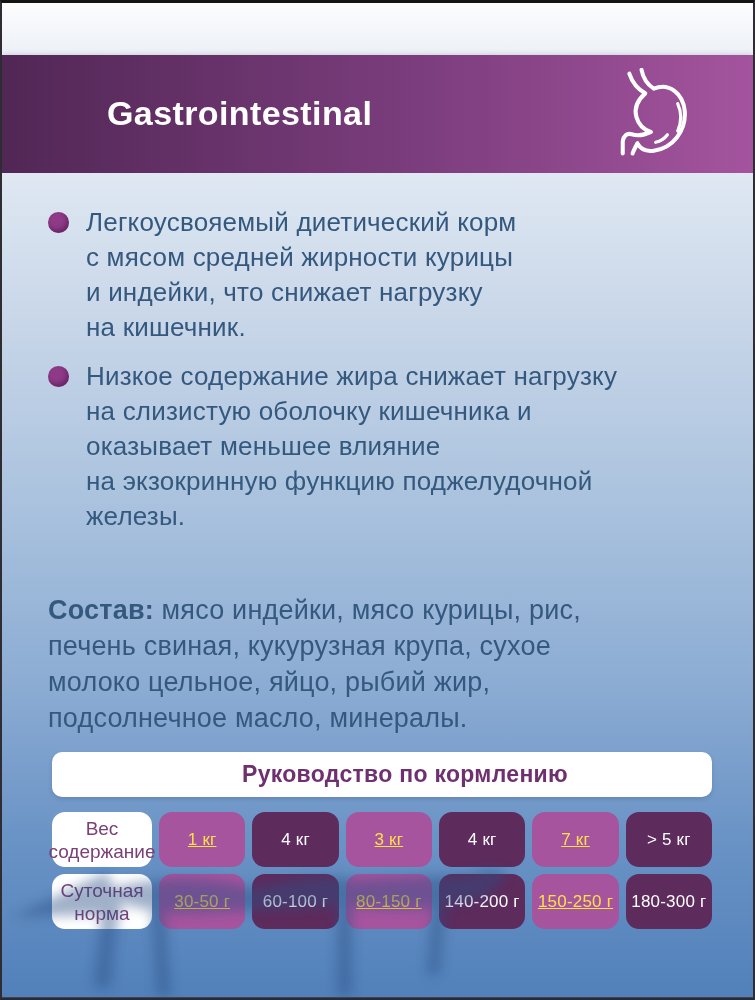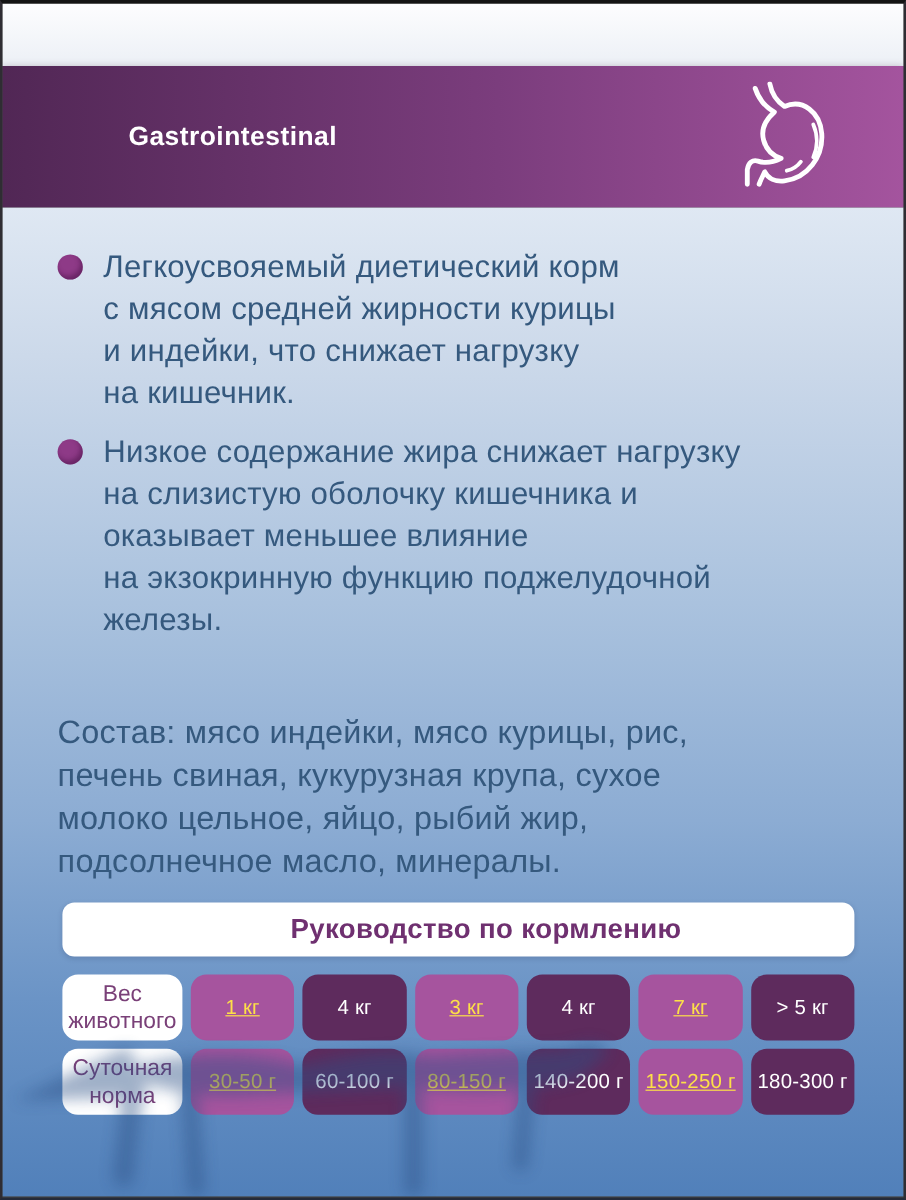--- a/index.html
+++ b/index.html
@@ -13,21 +13,21 @@
     font-family:"Liberation Sans","DejaVu Sans",sans-serif;
   }
   .top-strip { height:52px; background:linear-gradient(180deg,#fdfdfe 0%,#ecf0f6 100%); }
   .header-band {
     height:118px;
     background:linear-gradient(90deg,var(--header-grad-start,#512755) 0%,#7b3d7d 55%,var(--header-grad-end,#a4549e) 100%);
     display:flex; flex-direction:column; justify-content:center;
     padding-left:105px; box-sizing:border-box; position:relative;
     box-shadow:0 2px 7px rgba(40,20,50,.35);
   }
-  .page-title { color:#ffffff; font-size:22px; font-weight:bold; letter-spacing:.4px; line-height:1.05; }
+  .page-title { color:#ffffff; font-size:34px; font-weight:bold; letter-spacing:.4px; line-height:1.05; }
   .page-subtitle { color:#f1e8f3; font-size:25px; font-weight:400; margin-top:8px; letter-spacing:.3px; }
   .stomach-wrap { position:absolute; right:54px; top:13px; width:98px; height:94px; }
   .content {
     position:relative; height:824px; box-sizing:border-box;
     background:linear-gradient(180deg,#dfe8f3 0%,#ccd9ea 15%,#aac2de 40%,#8cacd3 62%,#6b94c6 80%,#5180ba 100%);
   }
   .bullet-list { padding:32px 38px 0 46px; }
   .bullet-item { display:flex; align-items:flex-start; margin-bottom:14px; }
   .bullet-dot {
     flex:none; width:21px; height:21px; border-radius:50%;
@@ -35,21 +35,21 @@
     box-shadow:inset -2px -3px 4px rgba(60,10,60,.45);
   }
   .bullet-text {
     margin-left:17px; font-size:26px; line-height:35px;
     color:var(--body-text,#35597e); white-space:pre-line; letter-spacing:.2px;
   }
   .composition-paragraph {
     margin:22px 38px 0 46px; font-size:27px; line-height:36px;
     color:var(--body-text,#35597e); white-space:pre-line; letter-spacing:.2px;
   }
-  .composition-label { font-weight:normal; }
+  .composition-label { font-weight:bold; }
   .guide-title-bar {
     margin:16px 0 0 50px; width:660px; height:45px; box-sizing:border-box;
     background:#ffffff; border-radius:10px;
     display:flex; align-items:center; justify-content:center;
     box-shadow:0 2px 4px rgba(40,50,90,.18);
     padding-left:46px;
   }
   .guide-title { color:var(--guide-title-text,#6f3070); font-size:23px; font-weight:bold; letter-spacing:.3px; }
   .guide-table {
     margin:15px 0 0 50px; width:660px;
@@ -110,21 +110,21 @@
 молоко цельное, яйцо, рыбий жир,
 подсолнечное масло, минералы.</span>
     </div>
 
     <div class="guide-title-bar">
       <span class="guide-title">Руководство по кормлению</span>
     </div>
 
     <div class="guide-table">
       <div class="cell white">Вес
-животного</div>
+содержание</div>
       <div class="cell light">1 кг</div>
       <div class="cell dark">4 кг</div>
       <div class="cell light">3 кг</div>
       <div class="cell dark">4 кг</div>
       <div class="cell light">7 кг</div>
       <div class="cell dark">&gt; 5 кг</div>
 
       <div class="cell white">Суточная
 норма</div>
       <div class="cell light">30-50 г</div>

